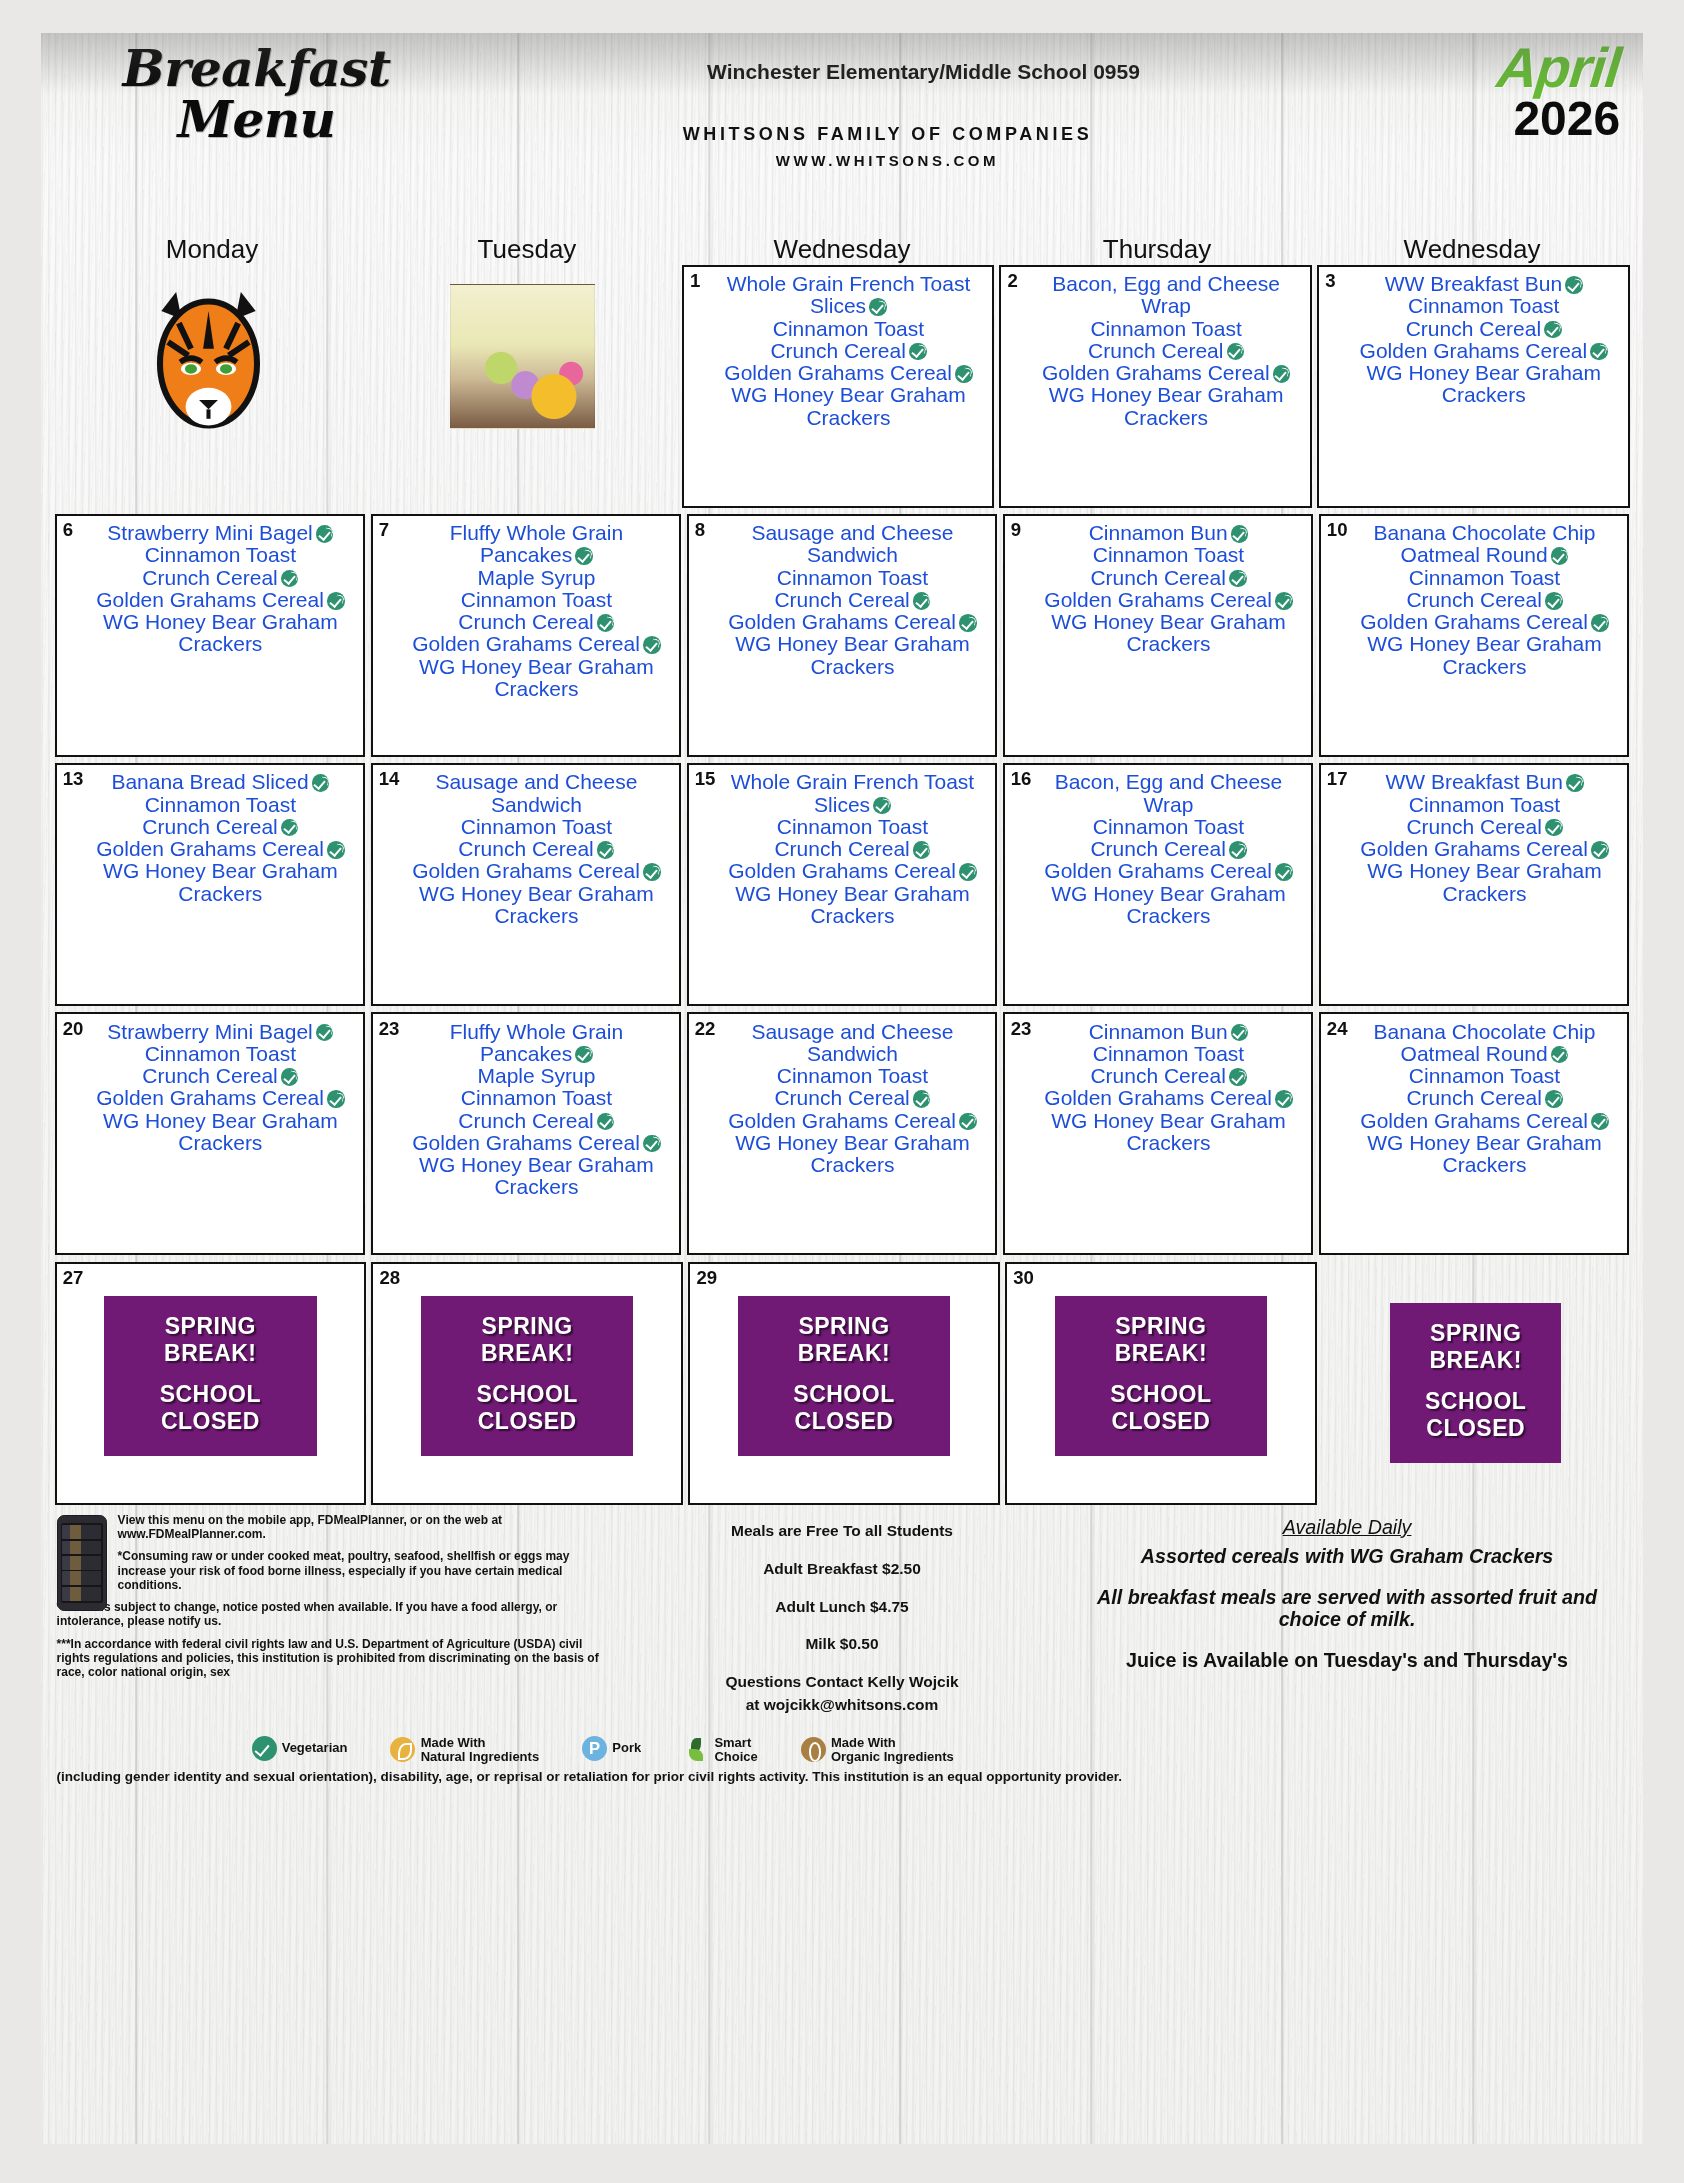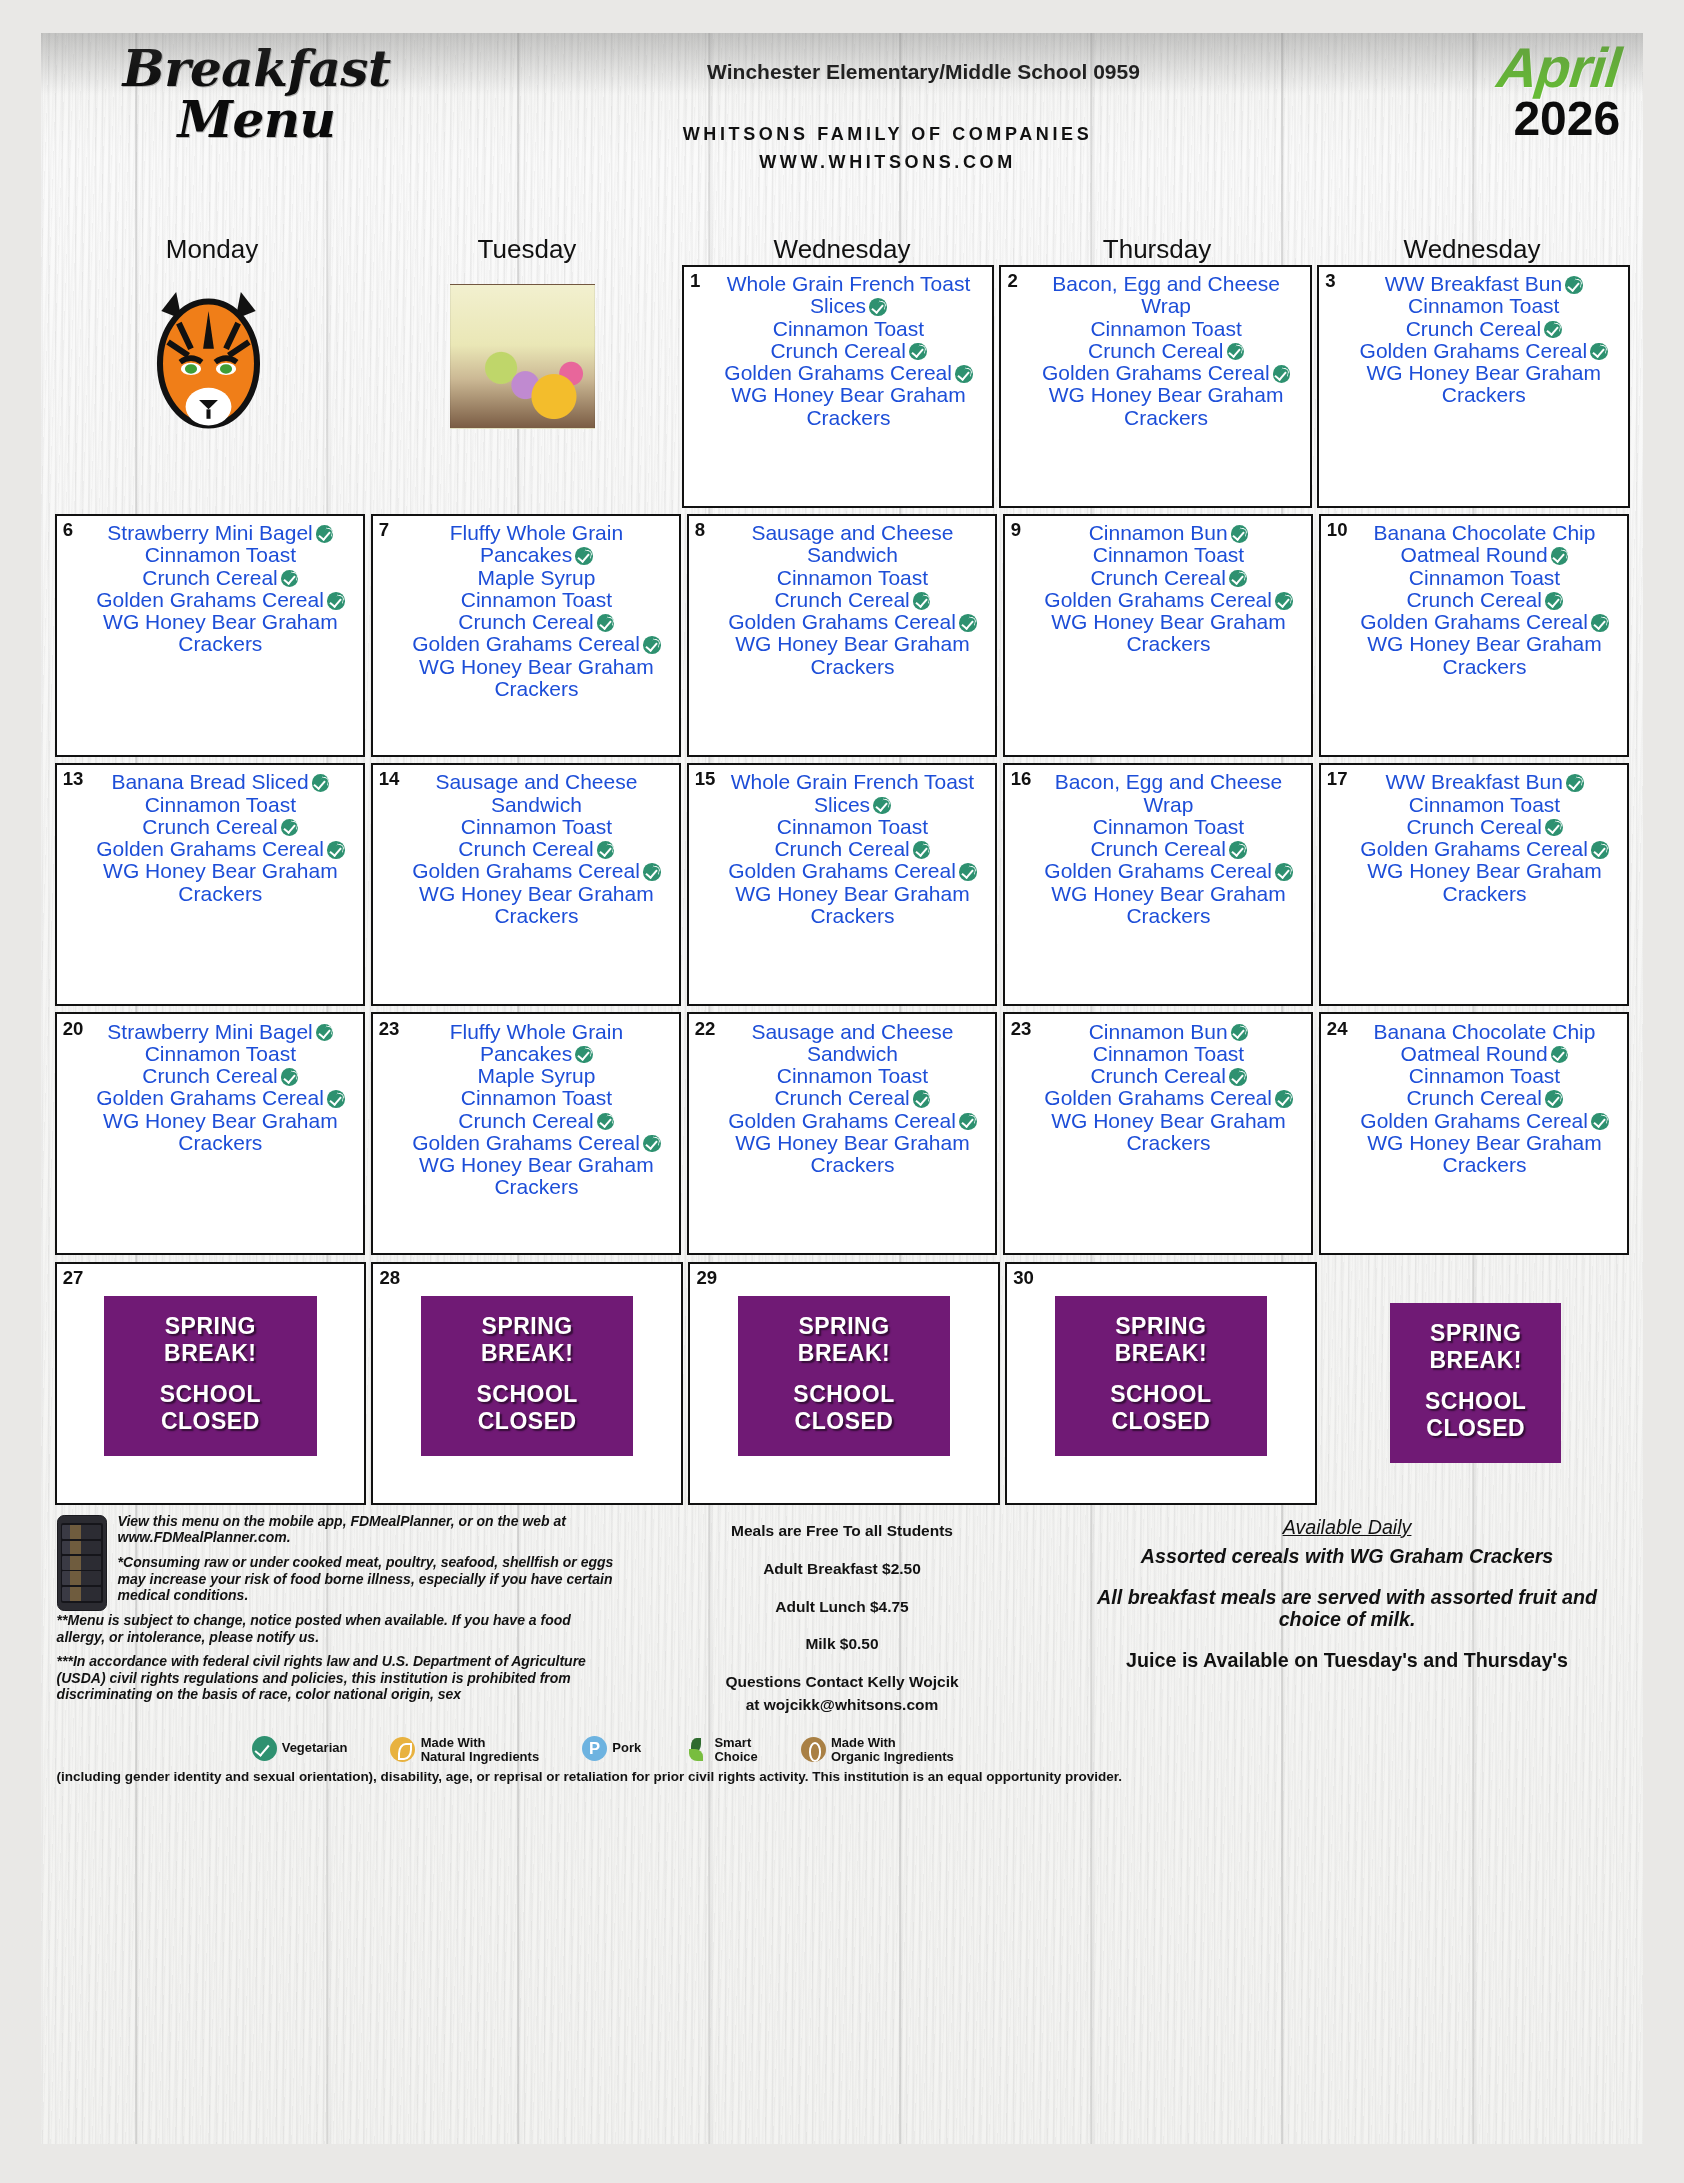--- a/index.html
+++ b/index.html
@@ -72,21 +72,21 @@
   }
   .company {
     position:absolute; left:393px; top:91px; width:880px;
     text-align:center;
   }
   .company .c1 {
     font-size:18px; font-weight:bold; letter-spacing:3.6px; color:#111;
   }
   .company .c2 {
     margin-top:7.2px;
-    font-size:18px; font-weight:bold; letter-spacing:3.6px; color:#111;
+    font-size:15px; font-weight:bold; letter-spacing:3.6px; color:#111;
   }
   .month-block { position:absolute; right:9.3px; top:9.3px; text-align:right; width:222px; }
   .month {
     font-size:56px; font-weight:bold; line-height:0.92;
     color:#66bb35; font-style:italic;
     transform: skewX(-6deg);
     letter-spacing:-1px;
     text-shadow:1px 1px 0 rgba(255,255,255,0.7);
   }
   .year {
@@ -186,21 +186,21 @@
   .phone .scr {
     width:100%; height:100%; background:#15151a; border-radius:2.1px;
     display:flex; flex-direction:column; gap:1.6px; padding:2.1px 1.6px;
   }
   .phone .row {
     flex:1; border-radius:1px;
     background:linear-gradient(90deg,#3a3a44 0 20%, #6f5c3e 20% 48%, #2c2c33 48% 100%);
   }
   .f-left p {
     margin:0 0 8.3px 0;
-    font-size:14px; line-height:1.18; color:#121212; font-weight:bold;font-style:italic;
+    font-size:12px; line-height:1.18; color:#121212; font-weight:bold;
   }
   .f-left p.indented { padding-left:61px; }
   .f-mid p { margin:0 0 19.7px 0; font-size:15.5px; color:#121212; font-weight:bold; }
   .f-right .hdr {
     font-size:19.7px; font-weight:normal; font-style:italic;
     text-decoration:underline; color:#111; margin-bottom:6.2px;
   }
   .f-right p {
     margin:0 0 17.6px 0;
     font-size:19.7px; line-height:1.16; font-weight:bold; font-style:italic; color:#111;

